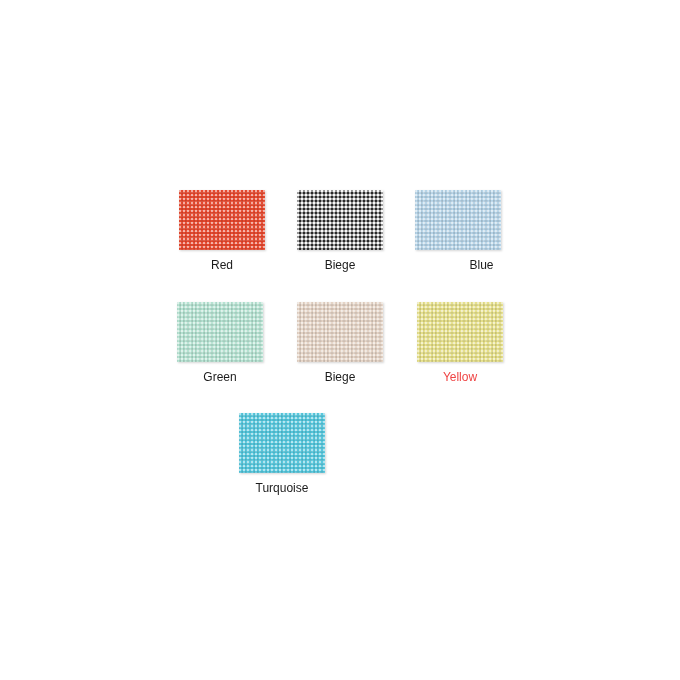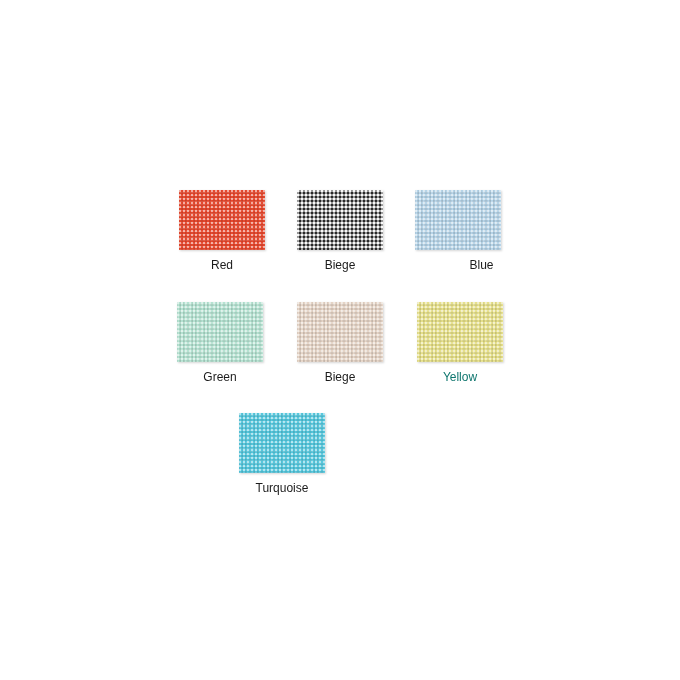--- a/index.html
+++ b/index.html
@@ -150,21 +150,21 @@
       </div>
       <div class="swatch-label" style="color: rgb(28, 28, 28);">Biege</div>
     </div>
 
     <div class="swatch-cell">
       <div class="swatch-chip yellow" style="background-color: rgb(230, 224, 138);">
         <span class="weave warp"></span>
         <span class="weave dots"></span>
         <span class="weave dots2"></span>
       </div>
-      <div class="swatch-label" style="color: #0f766e;">Yellow</div>
+      <div class="swatch-label" style="color: #ef4444;">Yellow</div>
     </div>
 
   </div>
 
   <div class="swatch-row row-3">
 
     <div class="swatch-cell">
       <div class="swatch-chip turquoise" style="background-color: rgb(86, 200, 222);">
         <span class="weave warp"></span>
         <span class="weave dots"></span>

